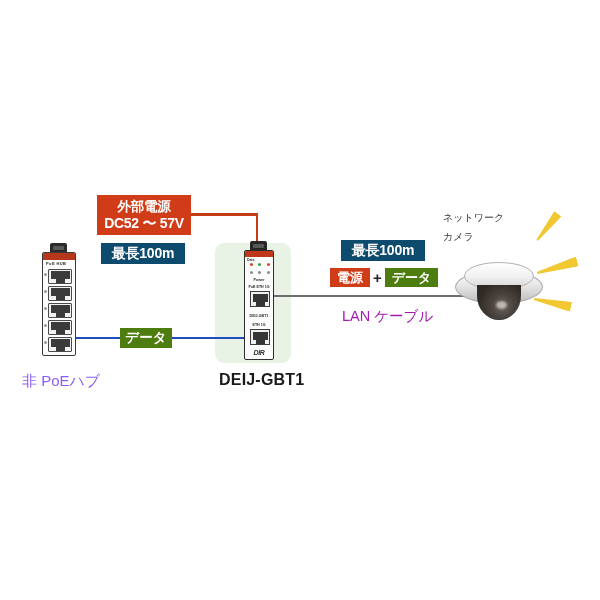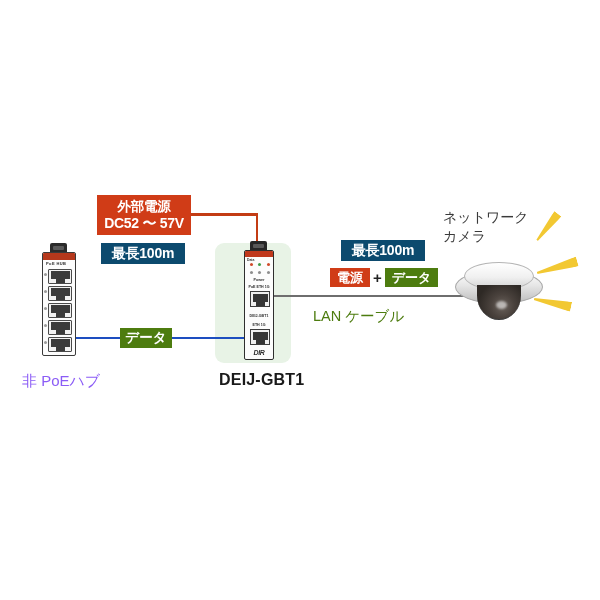--- a/index.html
+++ b/index.html
@@ -307,43 +307,43 @@
     color: #222;
     line-height: 19px;
   }
 
   
   .lbl {
     color: #333333;
     white-space: nowrap;
   }
   .lbl-lan {
-    left: 313px;
+    left: 342px;
     top: 307px;
     font-size: 14.5px;
-    color: #4d7c0f;
+    color: #a21caf;
   }
   .lbl-hub {
     left: 22px;
     top: 372px;
     font-size: 15px;
     color: #8b5cf6;
   }
   .lbl-conv {
     left: 219px;
     top: 371px;
     font-size: 16px;
     font-weight: bold;
     color: #1a1a1a;
     letter-spacing: .2px;
   }
   .lbl-cam {
     left: 443px;
     top: 208px;
-    font-size: 14px;
+    font-size: 10px;
     color: #3a3a3a;
     line-height: 19px;
   }
 
   
   .cam {
     left: 455px;
     top: 262px;
     width: 88px;
     height: 62px;

